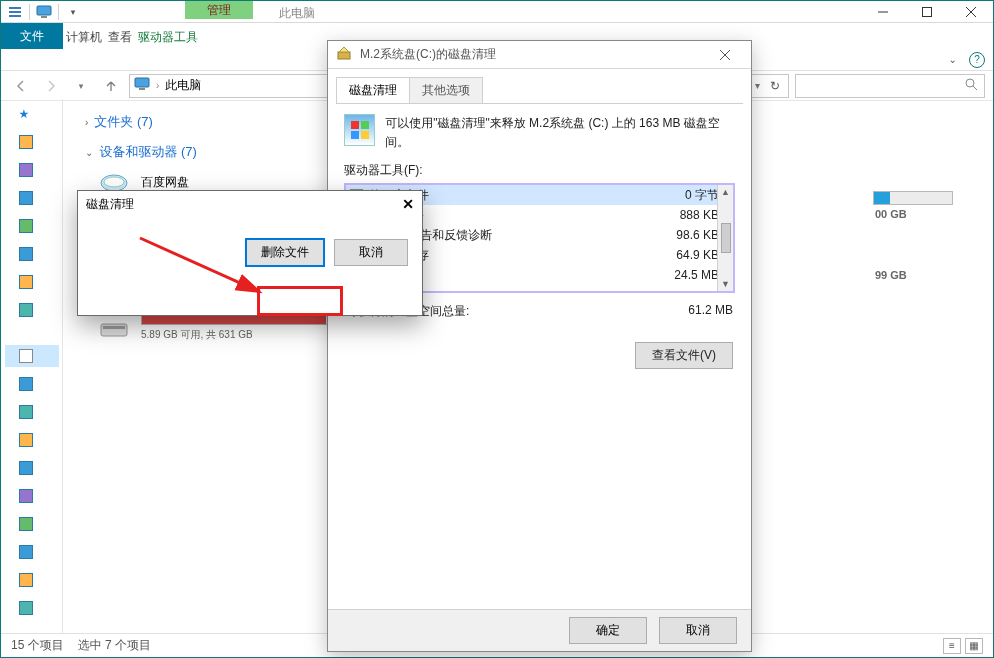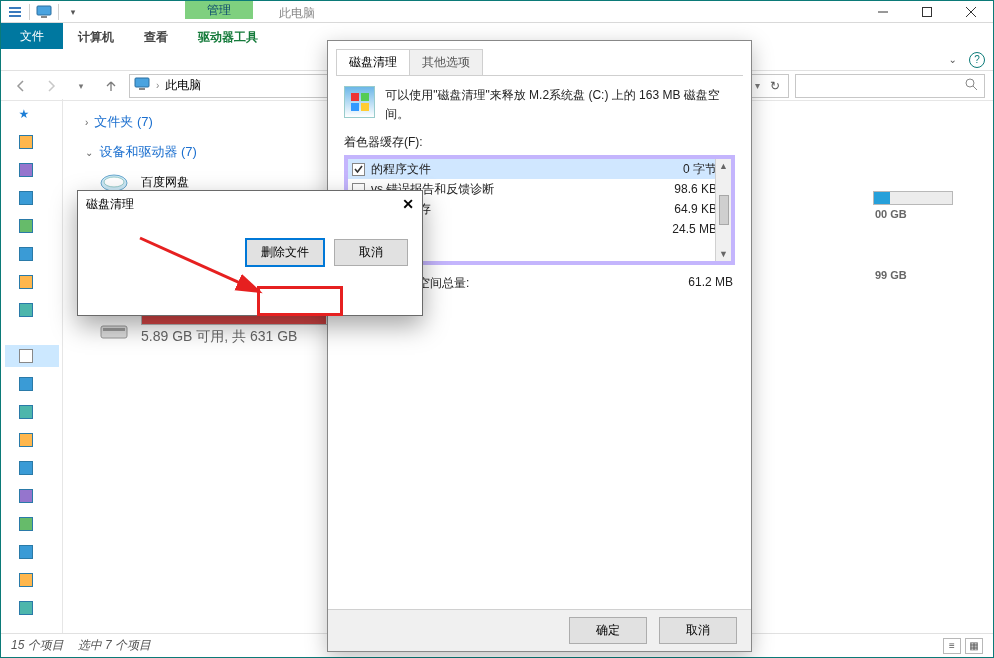--- a/index.html
+++ b/index.html
@@ -6,26 +6,26 @@
   body { margin:0; width:994px; height:658px; background:#fff; position:relative; overflow:hidden; font-size:12px; color:#000;}
   
   .explorer { position:absolute; left:0; top:0; width:994px; height:658px; border:1px solid #0b7a78; background:#fff;}
   .title-bar { height:24px; background:#fff; border-bottom:1px solid #d9d9d9; display:flex; align-items:center;}
   .qat { display:flex; align-items:center; gap:6px; padding-left:6px;}
   .qat-icon { width:16px; height:16px; display:flex; align-items:center; justify-content:center;}
   .sep-v { width:1px; height:16px; background:#d0d0d0;}
   .title-bar .spacer { flex:1;}
   .win-btns { display:flex;}
   .win-btn { width:44px; height:24px; display:flex; align-items:center; justify-content:center; color:#333;}
-  .rtab { padding:4px 14px 3px; font-size:12px; color:#444; border:1px solid transparent; border-bottom:none; display:flex; align-items:center; position:relative;font-weight:bold;}
+  .rtab { padding:4px 2px 3px; font-size:12px; color:#444; border:1px solid transparent; border-bottom:none; display:flex; align-items:center; position:relative;}
   .rtab.file { background:#0078a0; color:#fff; padding:4px 18px; font-weight:normal;}
   .rtab.contextual { color:#147a3a; }
   .rtab-title-context { position:absolute; top:0; left:278px; font-size:12px; color:#888; padding-top:4px;}
   .ribbon-area { position:relative; }
-  .context-band { position:absolute; top:0; left:184px; height:18px; background:#7fd07f; color:#0c4a6e; padding:0 22px; display:flex; align-items:center; font-size:12px;text-align:center;}
+  .context-band { position:absolute; top:0; left:184px; height:18px; background:#7fd07f; color:#7f1d1d; padding:0 22px; display:flex; align-items:center; font-size:12px;text-align:center;}
   .tabs-row { display:flex; height:30px; align-items:flex-end; padding-top:0;}
   .ribbon-collapse-row { height:22px; display:flex; align-items:center; justify-content:flex-end; padding-right:8px; gap:12px; border-bottom:1px solid #e1e1e1;}
   .help-icon { width:16px;height:16px; border-radius:50%; border:1px solid #0b7a78; color:#0b7a78; display:flex; align-items:center; justify-content:center; font-size:10px;}
   
   .addr-row { height:30px; display:flex; align-items:center; gap:6px; padding:3px 8px; border-bottom:1px solid #e6e6e6;}
   .nav-btn { width:24px; height:24px; display:flex; align-items:center; justify-content:center; color:#8a8a8a;}
   .addr-box { flex:1; height:24px; border:1px solid #c7c7c7; display:flex; align-items:center; padding:0 4px; gap:6px;}
   .addr-sep { color:#888; font-size:10px;}
   .search-box { width:190px; height:24px; border:1px solid #c7c7c7; display:flex; align-items:center; padding:0 6px; color:#888; gap:6px;}
   
@@ -41,21 +41,21 @@
   .nav-item.selected { background:#cce8ff;}
   .main-pane { flex:1; position:relative; padding:8px 12px; overflow:hidden;}
   .group-head { color:#1b6fcf; font-size:13px; padding:6px 0 6px 10px; display:flex; align-items:center; gap:6px;}
   .chev { font-size:10px; color:#666;}
   .drive-row { display:flex; align-items:center; gap:10px; padding:4px 0 4px 24px;}
   .drive-icon { width:32px; height:22px; display:flex; align-items:flex-end;}
   .disk-svg { width:30px;height:20px;}
   .drive-col { display:flex; flex-direction:column; gap:3px;}
   .drive-bar { width:190px; height:14px; border:1px solid #b8b8b8; background:#ececec; position:relative;}
   .drive-bar .fill { position:absolute; left:0; top:0; bottom:0; background:#26a0da;}
-  .drive-sub { font-size:14px; color:#666;}
+  .drive-sub { font-size:10px; color:#666;}
   .pane-right-gap { position:absolute; right:0; top:0; bottom:0; width:200px;font-weight:bold;}
   .rgap-bar { width:80px; height:14px; border:1px solid #b8b8b8; background:#ececec; position:absolute; top:92px; left:80px;}
   .rgap-bar .fill{ position:absolute; left:0; top:0; bottom:0; width:20%; background:#26a0da;}
   .rgap-label { position:absolute; top:109px; left:82px; font-size:11px; color:#666;}
   .rgap-label2 { position:absolute; top:170px; left:82px; font-size:11px; color:#666;}
   
   .status-bar { position:absolute; left:0; right:0; bottom:0; height:24px; border-top:1px solid #e1e1e1; display:flex; align-items:center; padding:0 10px; gap:14px; font-size:12px; color:#555; justify-content:space-between;}
   .view-toggle { display:flex; gap:4px;}
   .vt { width:18px; height:16px; border:1px solid #b8b8b8; display:flex; align-items:center; justify-content:center; font-size:10px;}
   
@@ -64,21 +64,21 @@
   .dlg-title { height:28px; display:flex; align-items:center; padding:0 8px; gap:8px; border-bottom:1px solid #d8d8d8;}
   .dlg-title .t { flex:1; color:#555; font-size:12px;}
   .dlg-close { width:36px; height:24px; display:flex; align-items:center; justify-content:center; color:#555;}
   .tab-row { display:flex; border-bottom:1px solid #cfcfcf; margin:8px 8px 0;}
   .dtab { border:1px solid #cfcfcf; border-bottom:none; padding:4px 12px; background:#fff; margin-right:-1px; font-size:12px;}
   .dtab.inactive { background:#f0f0f0; color:#555;}
   .cleanup-body { padding:10px 16px 0; font-size:12px; color:#222;}
   .cu-row { display:flex; gap:10px; align-items:flex-start; margin-bottom:10px;}
   .cu-icon { width:32px; height:32px; background:linear-gradient(#6cb7e8,#fff); border:1px solid #9cc; display:flex; align-items:center; justify-content:center;}
   .cu-label { margin:6px 0 4px;}
-  .file-list { border:4px solid #c4b5fd; height:110px; overflow:hidden; position:relative;}
+  .file-list { border:2px solid #c4b5fd; height:110px; overflow:hidden; position:relative;}
   .fl-row { display:flex; align-items:center; height:20px; padding:0 8px 0 4px; font-size:12px;}
   .fl-row.sel { background:#d0e7ff;}
   .fl-chk { width:13px; height:13px; border:1px solid #888; margin-right:6px; display:inline-block; background:#fff;}
   .fl-name { flex:1; white-space:nowrap; overflow:hidden;}
   .fl-size { width:70px; text-align:right; padding-right:6px;}
   .fl-scroll { position:absolute; right:0; top:0; bottom:0; width:16px; background:#f0f0f0; border-left:1px solid #d0d0d0; display:flex; flex-direction:column; align-items:center; justify-content:space-between; padding:2px 0;}
   .fl-scroll .arrow{ font-size:9px; color:#666;}
   .fl-scroll .thumb{ width:10px; height:30px; background:#cfcfcf; border:1px solid #a8a8a8;}
   .total-row { display:flex; justify-content:space-between; padding:10px 2px 4px;}
   .desc-label{ padding:2px 0 4px;}
@@ -299,64 +299,86 @@
         <div class="rgap-bar">
             <div class="fill"></div>
           </div>
         <span class="rgap-label">00 GB</span>
         <span class="rgap-label2">99 GB</span>
       </div>
     </div>
   </div>
 
   <div class="status-bar">
-    <div style="display:flex;gap:14px;font-style:italic;">
+    <div style="display:flex;gap:14px;">
       <span>15 个项目</span>
       <span>选中 7 个项目</span>
     </div>
     <div class="view-toggle">
       <div class="vt">≡</div>
       <div class="vt">▦</div>
     </div>
   </div>
 </div>
 
 <div class="dialog cleanup">
+  <div class="dlg-title">
+    <span>
+      <svg width="16" height="16">
+          <rect x="2" y="7" width="12" height="7" fill="#d6b24a" stroke="#9a7d2c"></rect>
+          <path d="M3 7 L8 2 L13 7 Z" fill="#efe08a" stroke="#b89b3d"></path>
+        </svg>
+    </span>
+    <span class="t">M.2系统盘(C:)的磁盘清理</span>
+    <div class="dlg-close">
+        <svg width="10" height="10">
+          <line x1="0" y1="0" x2="10" y2="10" stroke="#555"></line>
+          <line x1="10" y1="0" x2="0" y2="10" stroke="#555"></line>
+        </svg>
+      </div>
+  </div>
 
   <div class="tab-row">
     <div class="dtab">磁盘清理</div>
     <div class="dtab inactive">其他选项</div>
   </div>
 
   <div class="cleanup-body">
     <div class="cu-row">
       <div class="cu-icon">
         <svg width="24" height="24">
             <rect x="3" y="3" width="8" height="8" fill="#e33"></rect>
             <rect x="13" y="3" width="8" height="8" fill="#5c5"></rect>
             <rect x="3" y="13" width="8" height="8" fill="#39f"></rect>
             <rect x="13" y="13" width="8" height="8" fill="#fc3"></rect>
           </svg>
       </div>
       <div style="line-height:1.6;">可以使用"磁盘清理"来释放 M.2系统盘 (C:) 上的 163 MB 磁盘空间。</div>
     </div>
 
-    <div class="cu-label">着色器缓存(F):</div>
+    <div class="cu-label">驱动器工具(F):</div>
 
     <div class="file-list">
       <div class="fl-row sel">
         <span class="fl-chk" style="background:#fff;">
           <svg width="11" height="11">
               <path d="M2 5 L4.5 8 L9 2" fill="none" stroke="#333" stroke-width="1.6"></path>
             </svg>
         </span>
         <span class="fl-name">的程序文件</span>
         <span class="fl-size">0 字节</span>
       </div>
       <div class="fl-row">
+        <span class="fl-chk"><svg width="11" height="11">
+              <path d="M2 5 L4.5 8 L9 2" fill="none" stroke="#333" stroke-width="1.6"></path>
+            </svg></span>
+        <span class="fl-name">t 临时文件</span>
+        <span class="fl-size">888 KB</span>
+      </div>
+      <div class="fl-row">
         <span class="fl-chk"></span>
         <span class="fl-name">vs 错误报告和反馈诊断</span>
         <span class="fl-size">98.6 KB</span>
       </div>
       <div class="fl-row">
         <span class="fl-chk"></span>
         <span class="fl-name">着色器缓存</span>
         <span class="fl-size">64.9 KB</span>
       </div>
       <div class="fl-row">
@@ -370,20 +392,23 @@
         <span class="arrow">▼</span>
       </div>
     </div>
 
     <div class="total-row">
       <span>可获得的磁盘空间总量:</span>
       <span>61.2 MB</span>
     </div>
 
 
+    <div class="btn-row-right">
+      <div class="btn">查看文件(V)</div>
+    </div>
   </div>
 
   <div class="dlg-footer">
     <div class="btn">确定</div>
     <div class="btn">取消</div>
   </div>
 </div>
 
 <div class="dialog confirm">
   <div class="cf-title">

